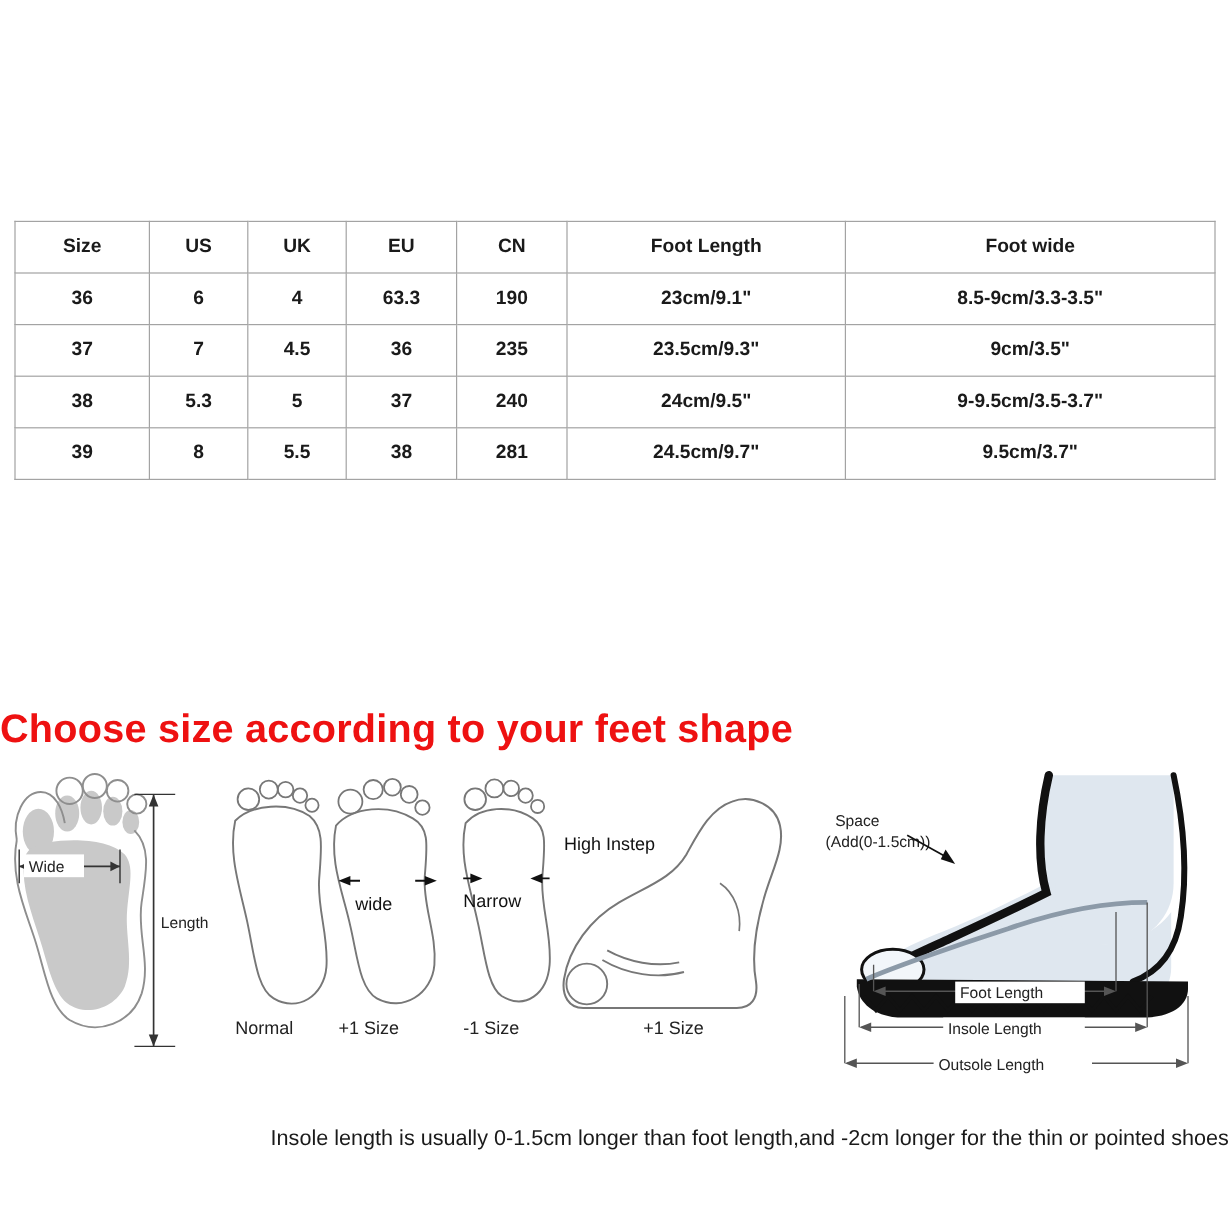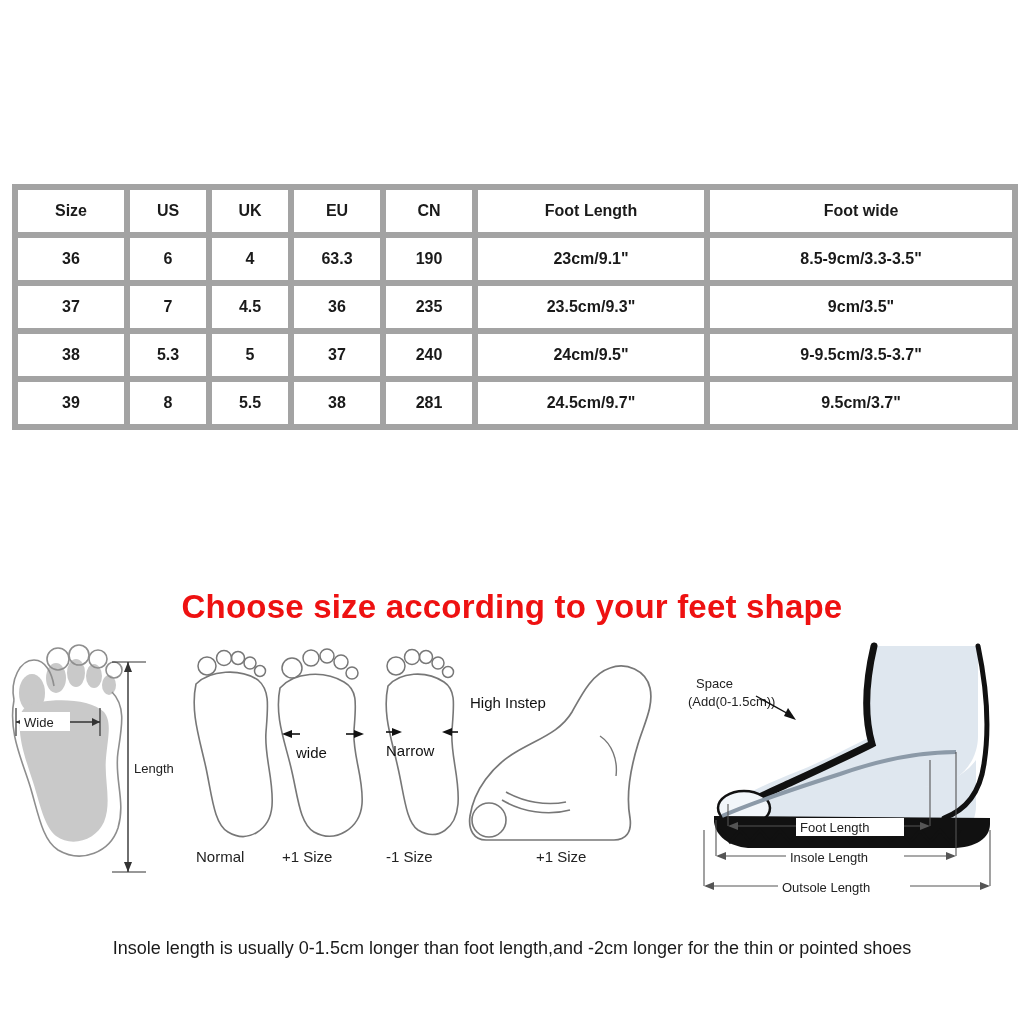--- a/index.html
+++ b/index.html
@@ -22,21 +22,21 @@
     left: 12px;
     top: 184px;
     width: 1000px;
   }
   table.size-table {
     border-collapse: collapse;
     width: 100%;
     table-layout: fixed;
   }
   table.size-table td {
-    border: 6px solid #a3a3a3;
+    border: 1px solid #a3a3a3;
     height: 40px;
     text-align: center;
     vertical-align: middle;
     font-size: 16px;
     color: #1a1a1a;
     font-family: "Liberation Sans", sans-serif;
   }
   table.size-table tr.header-row td {
     font-weight: bold;
   }
@@ -50,21 +50,20 @@
   col.c-cn    { width: 92px; }
   col.c-len   { width: 232px; }
   col.c-wide  { width: 308px; }
 
   
   .headline {
     position: absolute;
     left: 0;
     top: 588px;
     width: 1024px;
-    text-align: center;
     color: #ee1111;
     font-size: 33px;
     font-weight: bold;
     letter-spacing: 0.2px;
     font-family: "Liberation Sans", sans-serif;
   }
 
   
   .diagram {
     position: absolute;
@@ -90,21 +89,21 @@
     font-size: 15px;
     fill: #111;
   }
 
   
   .footnote {
     position: absolute;
     left: 0;
     top: 938px;
     width: 1024px;
-    text-align: center;
+    text-align: right;
     font-size: 18px;
     color: #1a1a1a;
     font-family: "Liberation Sans", sans-serif;
   }
 </style>
 </head>
 <body>
 
 <div class="table-wrap">
   <table class="size-table">

